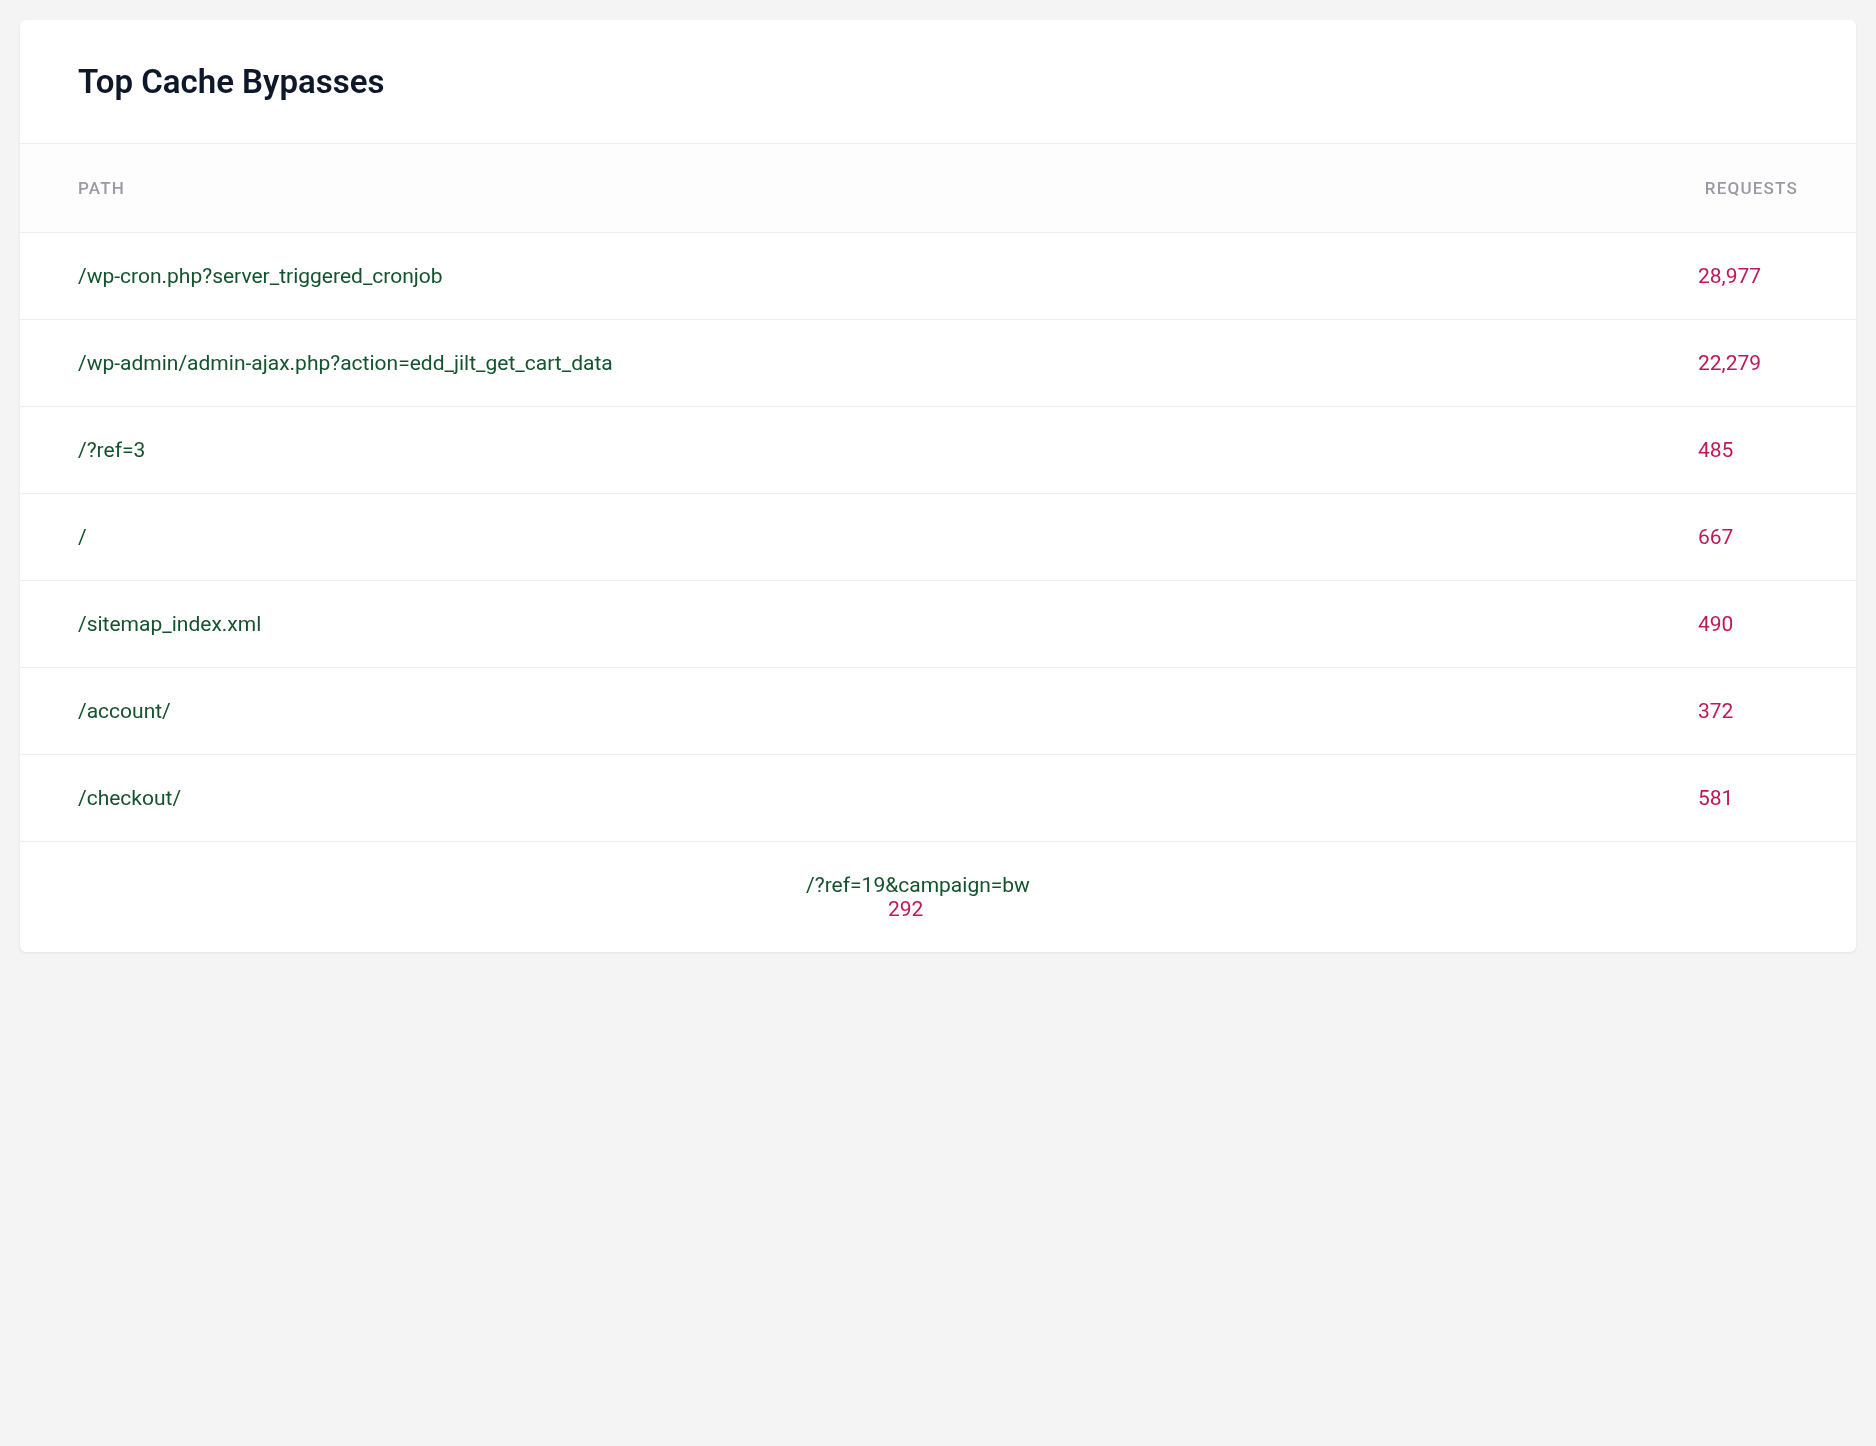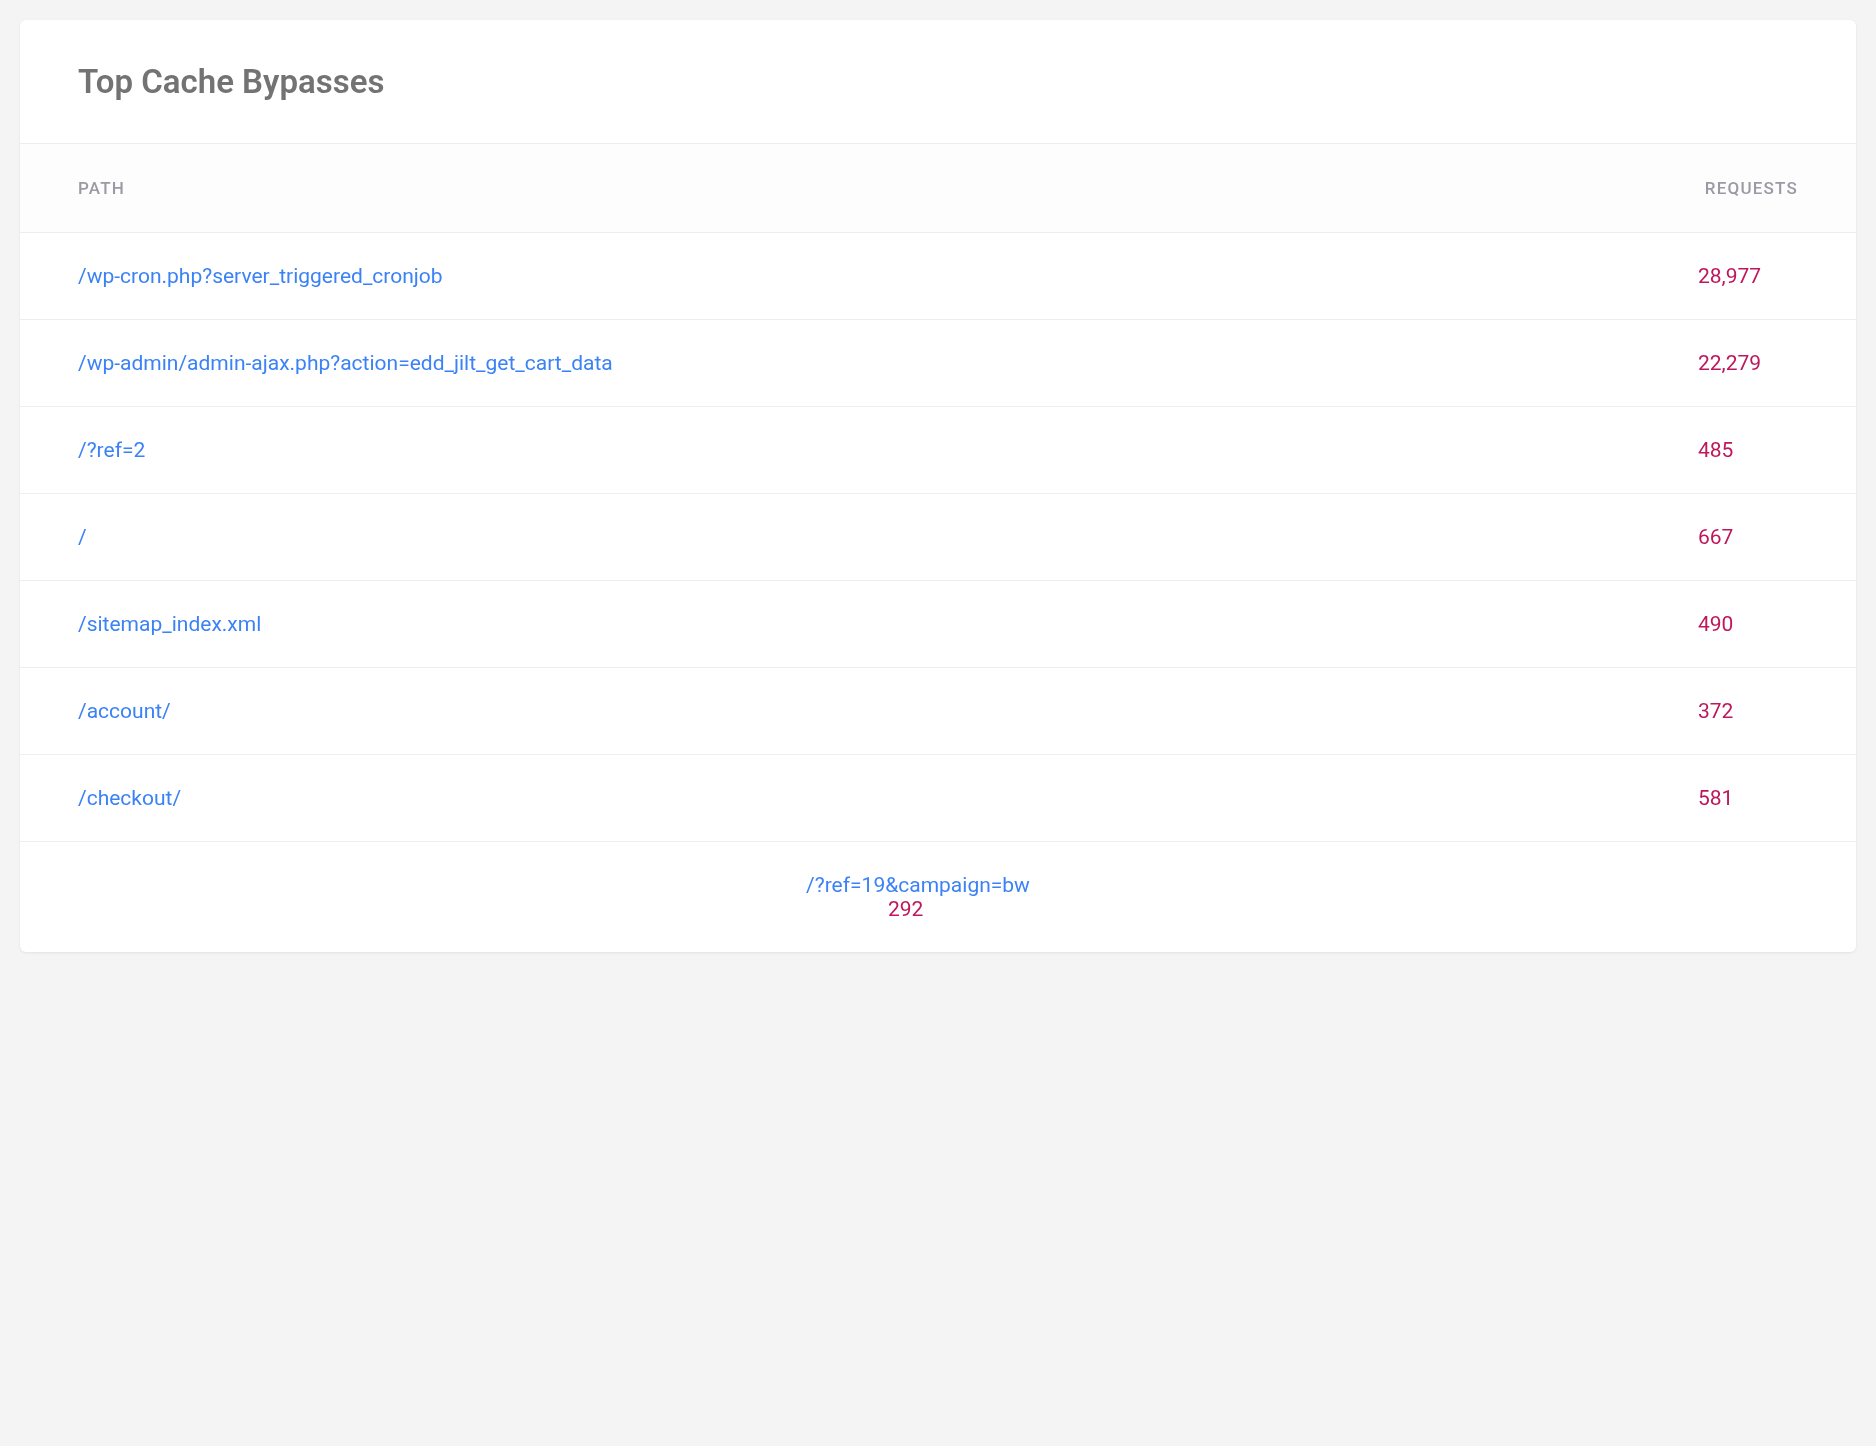--- a/index.html
+++ b/index.html
@@ -18,21 +18,21 @@
       box-shadow: 0 1px 3px rgba(0,0,0,0.08);
       overflow: hidden;
     }
     .card-header {
       padding: 42px 58px;
       border-bottom: 1px solid #eeeef0;
     }
     .card-title {
       font-size: 33px;
       font-weight: 600;
-      color: #737373;
+      color: #0f172a;
     }
     .table-header {
       display: flex;
       justify-content: space-between;
       align-items: center;
       padding: 34px 58px;
       border-bottom: 1px solid #eeeef0;
       background: #fdfdfe;
       gap: 36px;
     }
@@ -49,21 +49,21 @@
       align-items: center;
       padding: 31px 58px;
       border-bottom: 1px solid #eeeef0;
     }
     .table-row:last-child {
       border-bottom: none;
       flex-direction: column;
     }
     .path-cell {
       font-size: 21px;
-      color: #3b82f6;
+      color: #14532d;
       word-break: break-all;
       padding-right: 40px;
     }
     .requests-cell {
       font-size: 21px;
       color: #be185d;
       white-space: nowrap;
       min-width: 100px;
     }
   </style>
@@ -81,21 +81,21 @@
   <div id="table-body">
       <div class="table-row">
         <div class="path-cell">/wp-cron.php?server_triggered_cronjob</div>
         <div class="requests-cell">28,977</div>
       </div>
       <div class="table-row">
         <div class="path-cell">/wp-admin/admin-ajax.php?action=edd_jilt_get_cart_data</div>
         <div class="requests-cell">22,279</div>
       </div>
       <div class="table-row">
-        <div class="path-cell">/?ref=2</div>
+        <div class="path-cell">/?ref=3</div>
         <div class="requests-cell">485</div>
       </div>
       <div class="table-row">
         <div class="path-cell">/</div>
         <div class="requests-cell">667</div>
       </div>
       <div class="table-row">
         <div class="path-cell">/sitemap_index.xml</div>
         <div class="requests-cell">490</div>
       </div>

